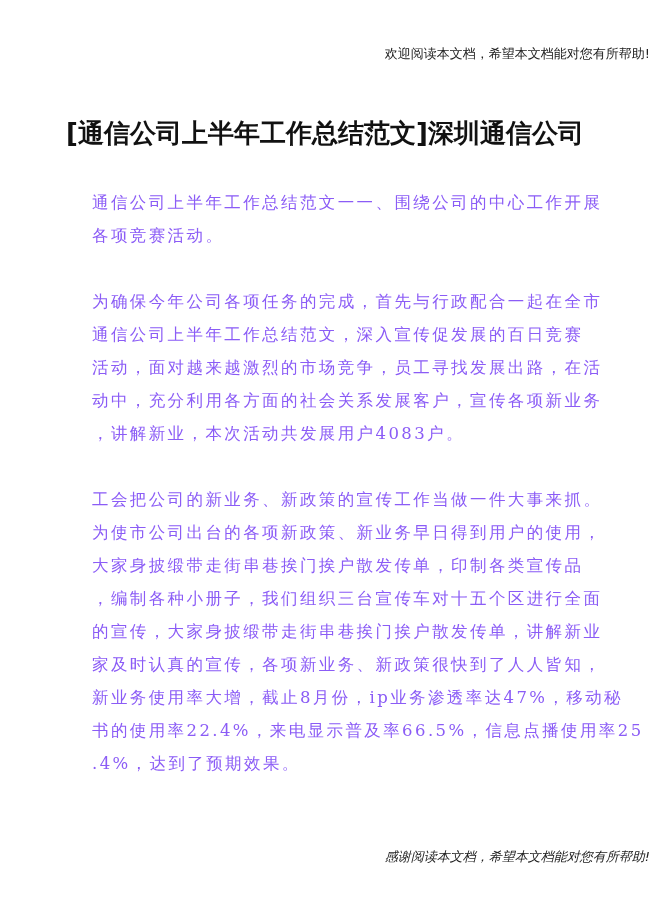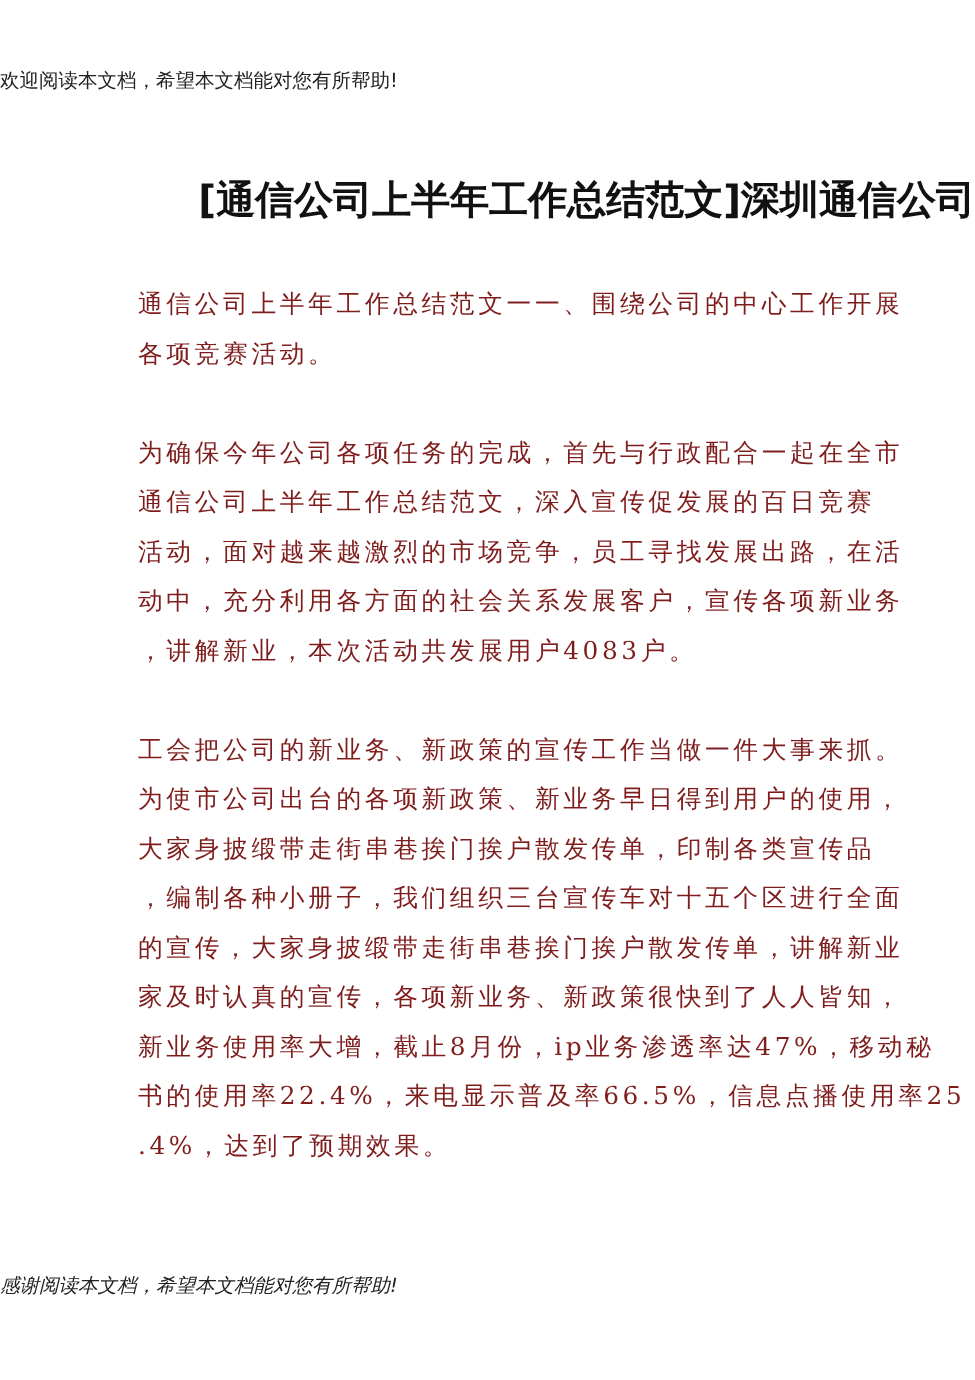--- a/index.html
+++ b/index.html
@@ -1,25 +1,25 @@
 <!DOCTYPE html>
 <html><head>
 <meta charset="utf-8">
 <style>
   html, body { margin:0; padding:0; background:#ffffff; }
   body { width:650px; height:920px; position:relative; overflow:hidden;
          font-family:"DejaVu Serif","Liberation Serif",serif; color:#1a1a1a; }
-  .header, .footer { position:absolute; left:0; width:650px; text-align:left;
+  .header, .footer { position:absolute; left:0; width:650px; text-align:right;
          font-family:"DejaVu Sans","Liberation Sans",sans-serif; font-size:13px; color:#222; }
   .header { top:45px; }
   .footer { top:848px;font-style:italic; }
-  .title { position:absolute; top:116px; left:0; width:650px; text-align:right;
+  .title { position:absolute; top:116px; left:0; width:650px; text-align:center;
          font-family:"DejaVu Sans","Liberation Sans",sans-serif; font-size:26px; font-weight:bold; color:#111; letter-spacing:0px; }
   .body-text { position:absolute; left:92px; top:186px; width:480px; }
-  .line { height:33px; line-height:33px; font-size:16.5px; letter-spacing:2.4px; white-space:nowrap; color:#7f1d1d; }
+  .line { height:33px; line-height:33px; font-size:16.5px; letter-spacing:2.4px; white-space:nowrap; color:#8b5cf6; }
   .gap { height:33px; }
 </style>
 </head>
 <body>
 
 <div class="header">欢迎阅读本文档，希望本文档能对您有所帮助!</div>
 
 <div class="title">[通信公司上半年工作总结范文]深圳通信公司</div>
 
 <div class="body-text">

